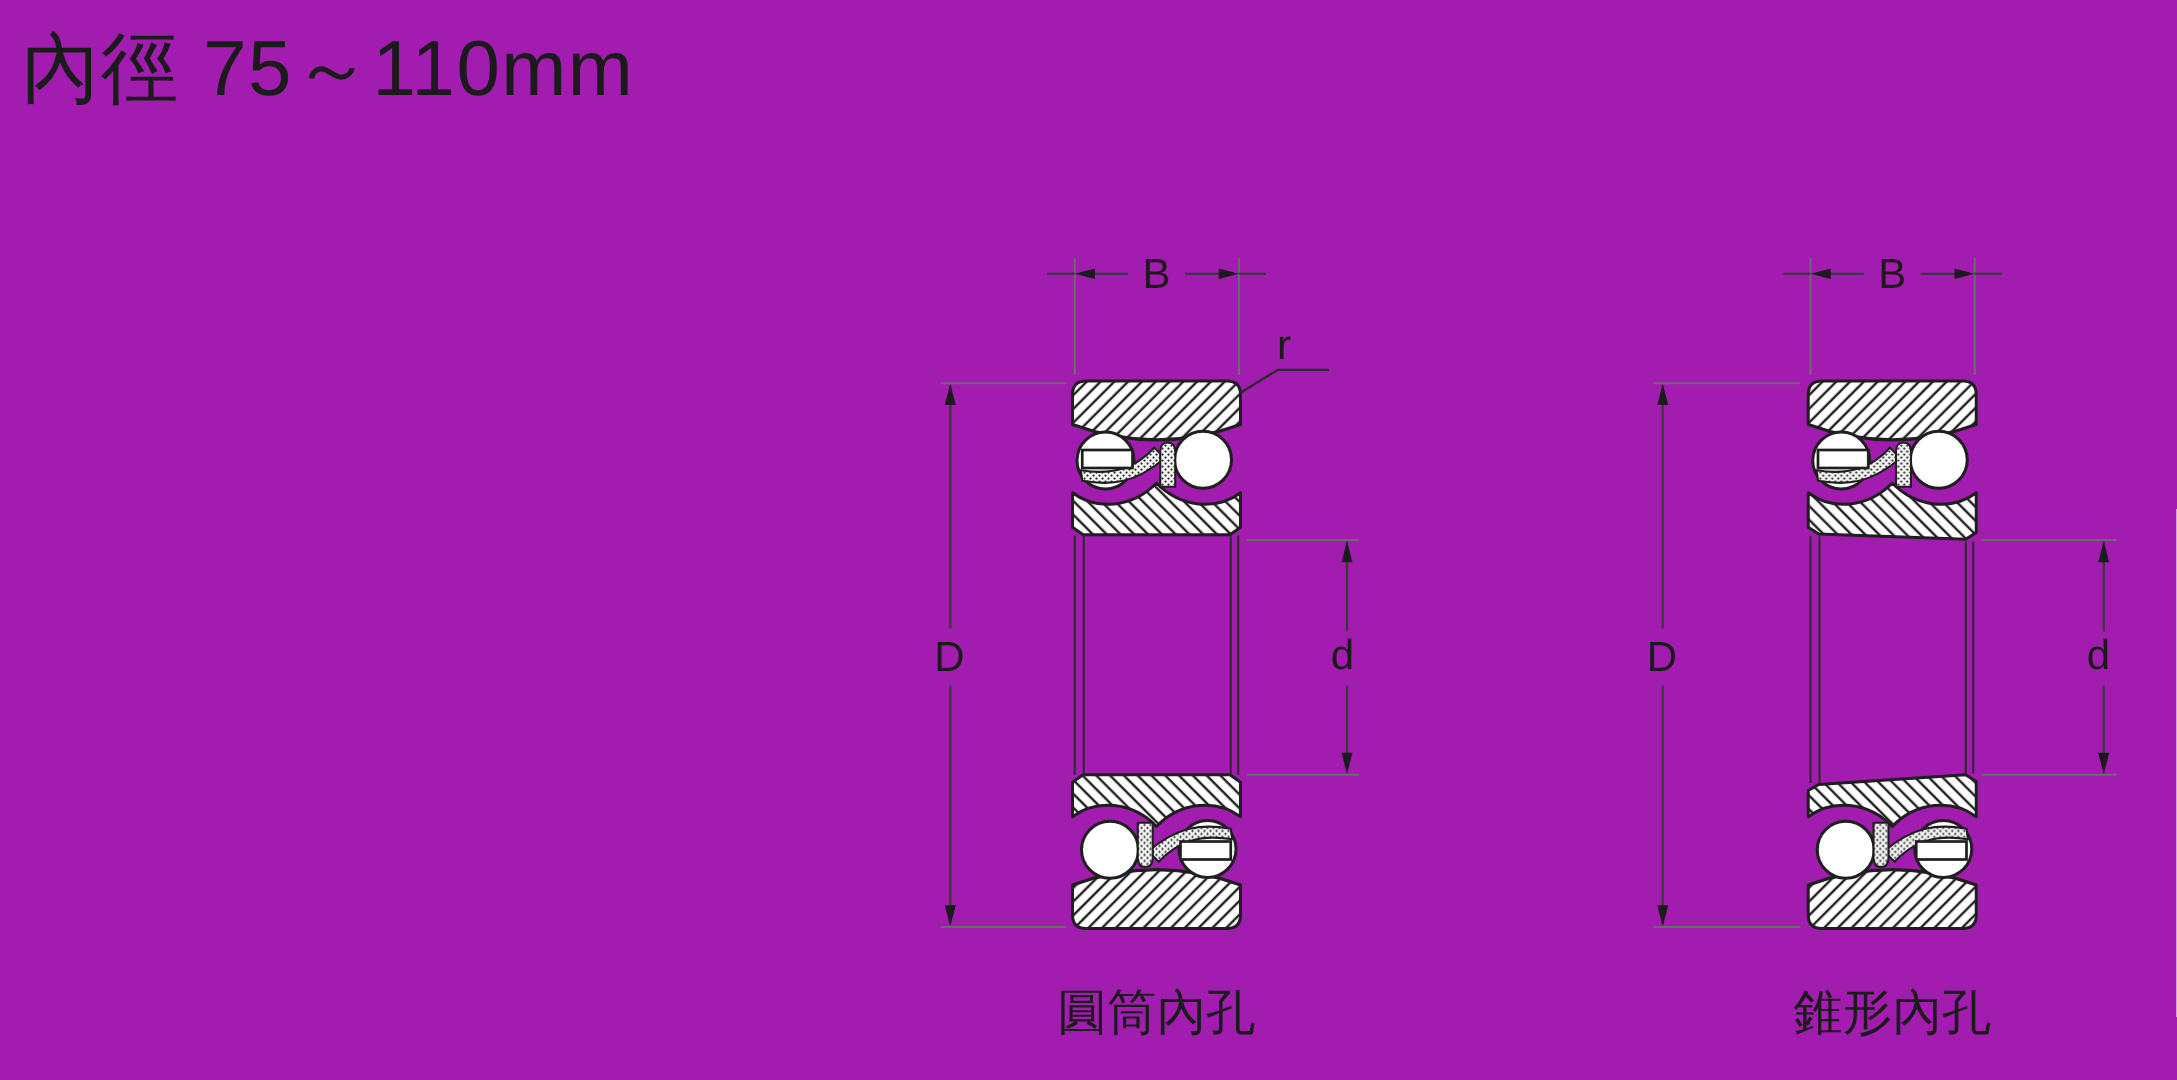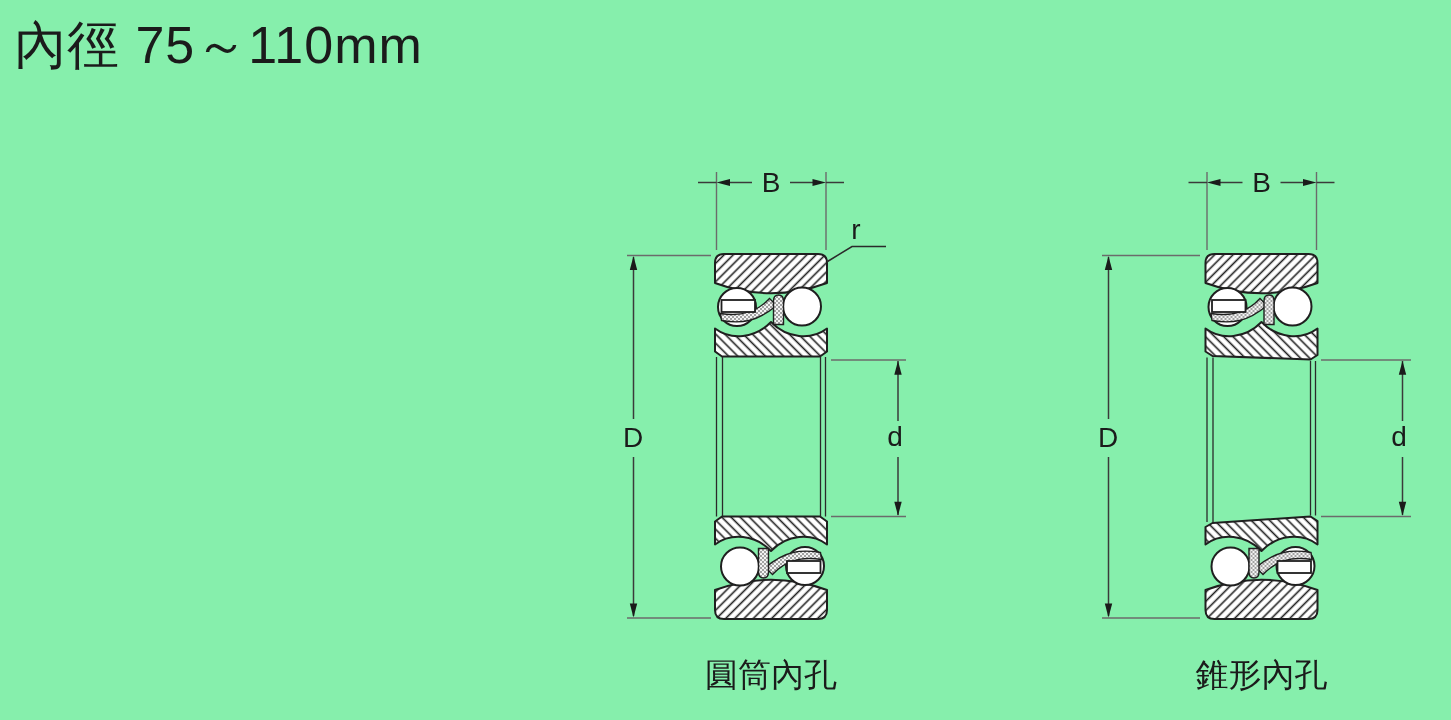--- a/index.html
+++ b/index.html
@@ -1,16 +1,16 @@
 <!DOCTYPE html>
 <html><head>
 <meta charset="utf-8">
 <style>
   html,body{margin:0;padding:0;background:#ffffff;}
-  .stage{position:relative;width:1451px;height:720px;background:#86efac;overflow:hidden;
+  .stage{position:relative;width:1451px;height:720px;background:#a21caf;overflow:hidden;
          font-family:"Liberation Sans","DejaVu Sans",sans-serif;}
   svg{position:absolute;left:0;top:0;}
   text{font-family:"Liberation Sans","DejaVu Sans",sans-serif;fill:#1b1b1b;}
   .dimtxt{font-size:28px;}
   .captxt{font-size:33px;}
   .titletxt{font-size:52px;letter-spacing:1px;}
 </style>
 </head>
 <body>
 

